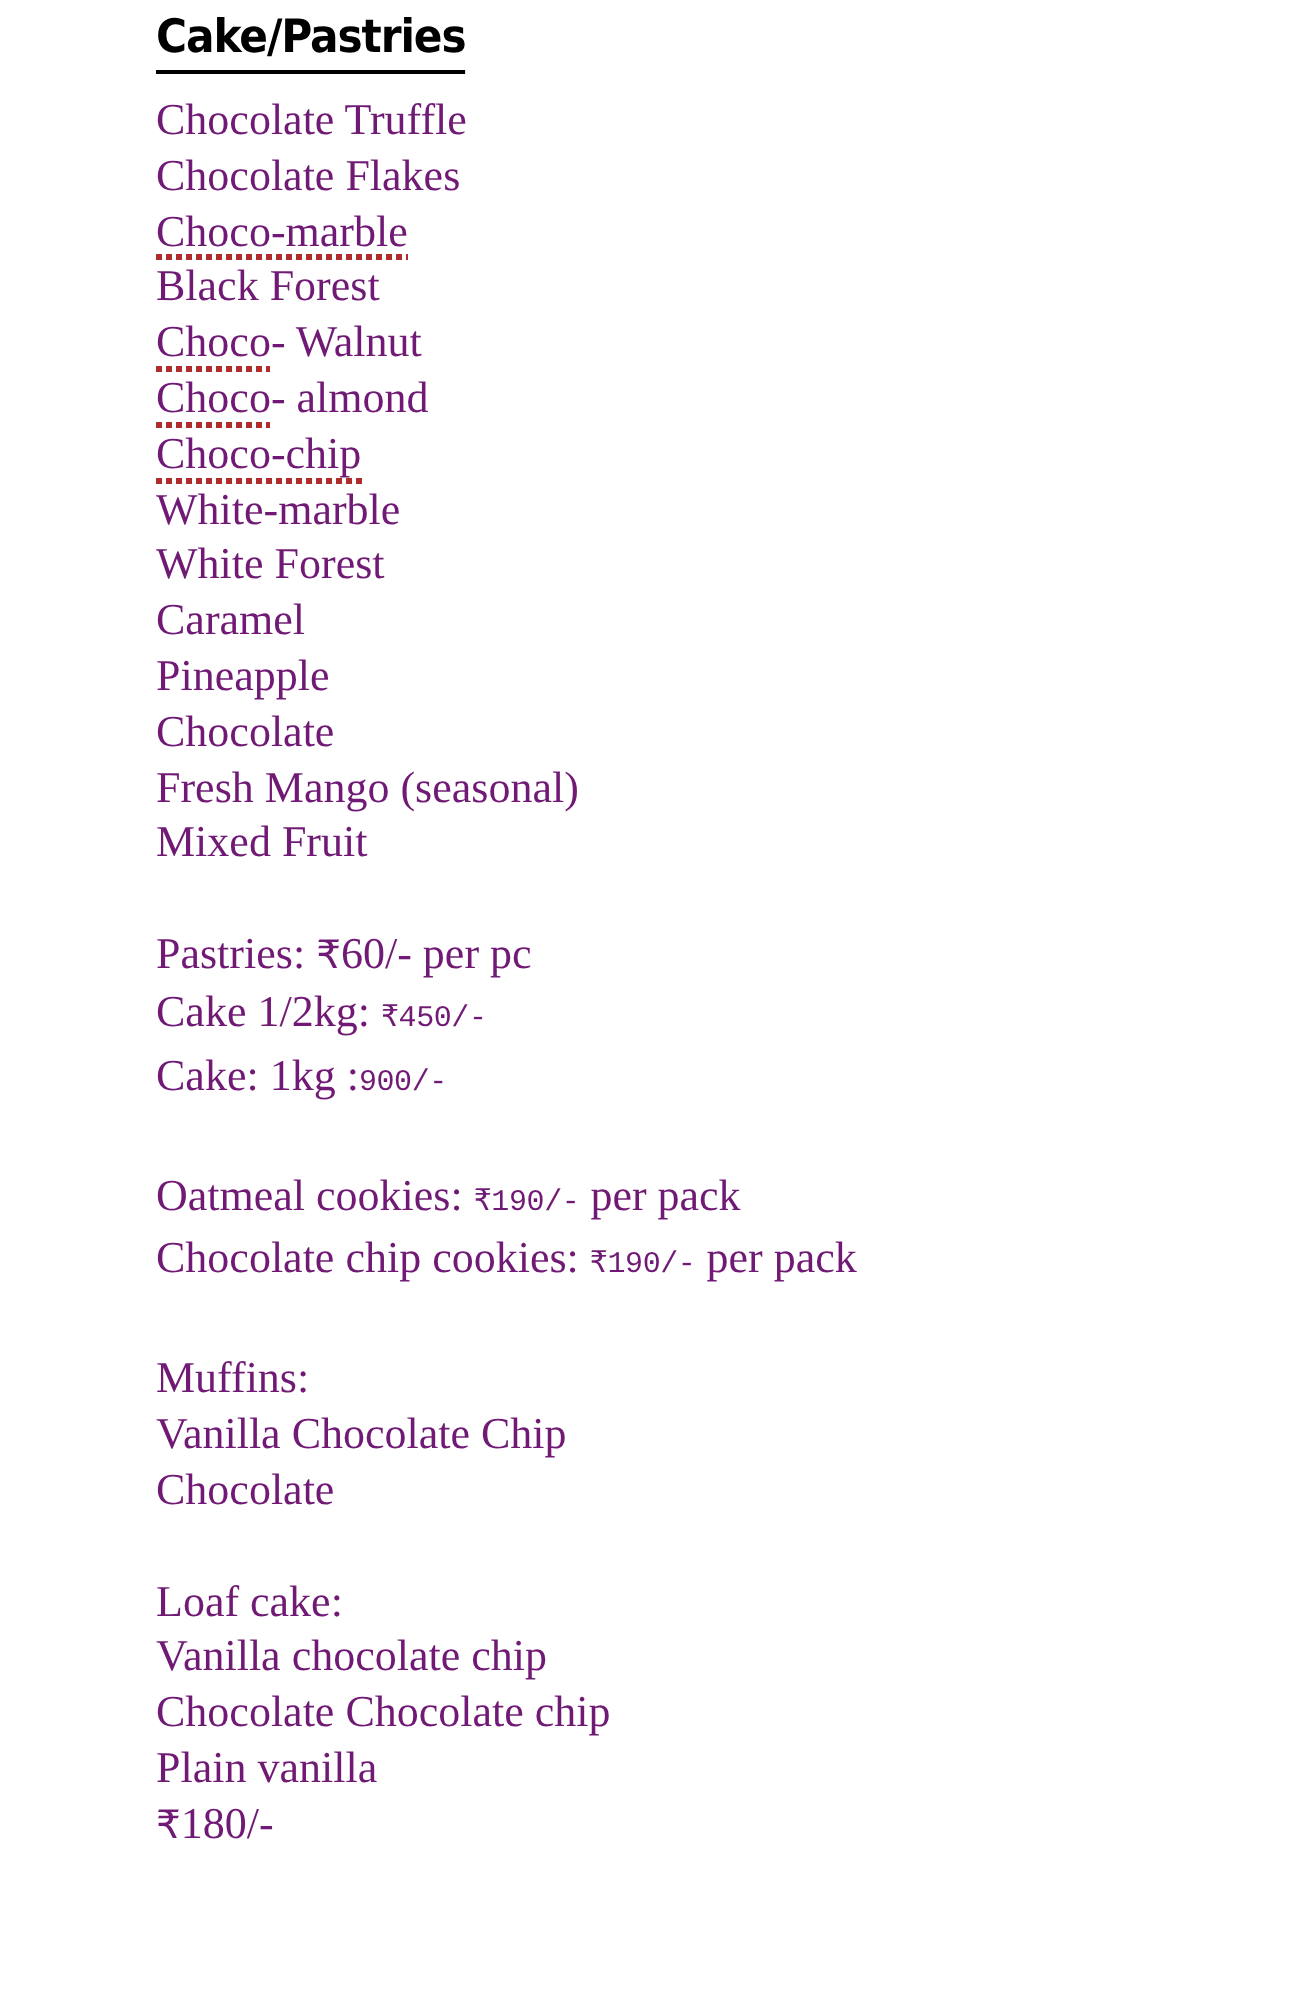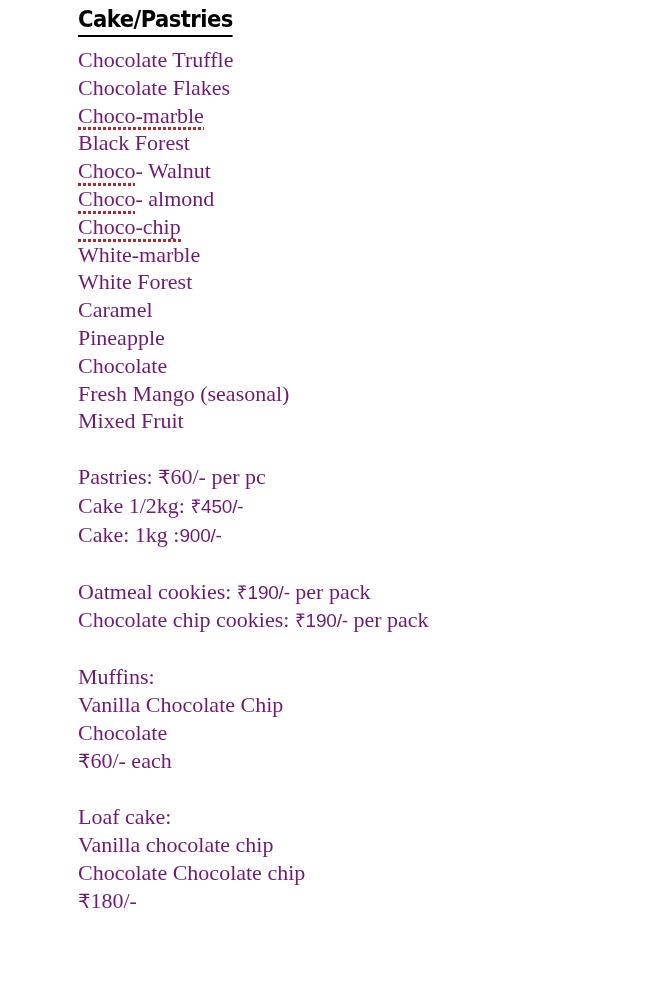--- a/index.html
+++ b/index.html
@@ -74,22 +74,22 @@
     height: 3px;
     background-image: repeating-linear-gradient(
       to right,
       #b02b2b 0px, #b02b2b 3px,
       rgba(255,255,255,0) 3px, rgba(255,255,255,0) 5px
     );
   }
 
   
   .sans {
-    font-family: Liberation Sans, sans-serif;
-    font-size: 19px;
+    font-family: Liberation Mono, monospace;
+    font-size: 15px;
     letter-spacing: -0.2px;
   }
   
   .rupee {
     font-family: "DejaVu Sans", "Liberation Sans", sans-serif;
     font-size: 19.5px;
   }
 </style>
 </head>
 <body>
@@ -131,25 +131,25 @@
     <div class="line"><span>Oatmeal cookies: </span><span class="sans">₹190/-</span><span> per pack</span></div>
     <div class="line"><span>Chocolate chip cookies: </span><span class="sans">₹190/-</span><span> per pack</span></div>
   </div>
 
   <div class="gap"></div>
 
   <div class="section">
     <div class="line">Muffins:</div>
     <div class="line">Vanilla Chocolate Chip</div>
     <div class="line">Chocolate</div>
-    <div class="line"><span class="rupee">₹</span><span>60/- each</span></div>
   </div>
 
   <div class="gap"></div>
 
   <div class="section">
     <div class="line">Loaf cake:</div>
     <div class="line">Vanilla chocolate chip</div>
     <div class="line">Chocolate Chocolate chip</div>
+    <div class="line">Plain vanilla</div>
     <div class="line"><span class="rupee">₹</span><span>180/-</span></div>
   </div>
 
 </div>
 
 </body></html>

